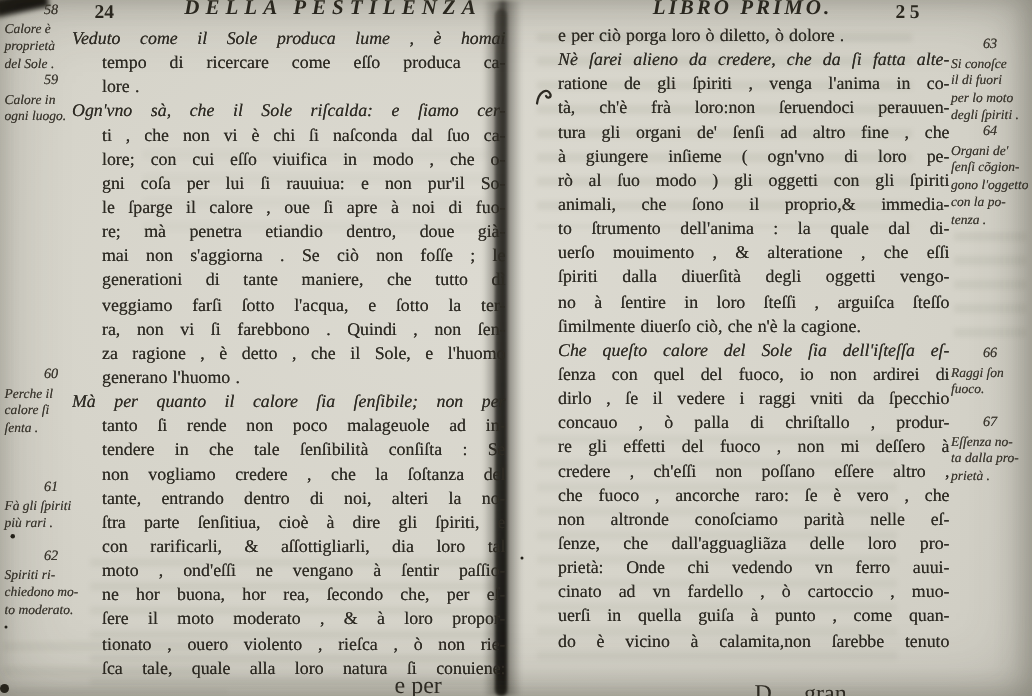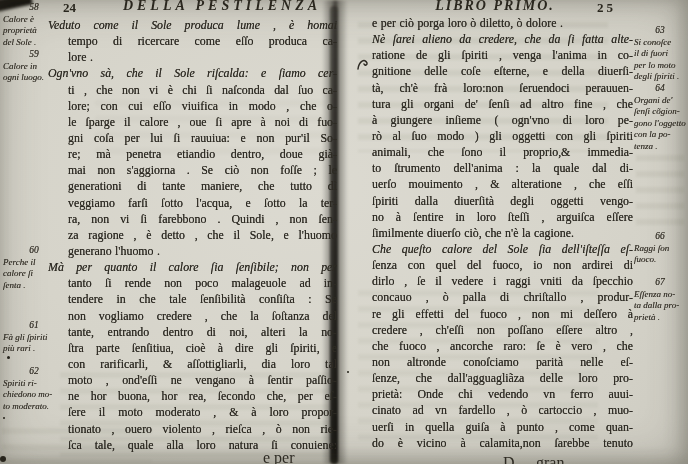--- a/index.html
+++ b/index.html
@@ -129,22 +129,22 @@
         <div class="nline">to moderato.</div>
       </div>
     </div>
   <div id="left-body" class="body-col">
       <div class="bl p">Veduto come il Sole produca lume , è homai</div>
       <div class="bl">tempo di ricercare come eſſo produca ca-</div>
       <div class="bl end">lore .</div>
       <div class="bl p">Ogn'vno sà, che il Sole riſcalda: e ſiamo cer-</div>
       <div class="bl">ti , che non vi è chi ſi naſconda dal ſuo ca-</div>
       <div class="bl">lore; con cui eſſo viuifica in modo , che o-</div>
+      <div class="bl">gni coſa per lui ſi rauuiua: e non pur'il So-</div>
       <div class="bl">le ſparge il calore , oue ſi apre à noi di fuo-</div>
-      <div class="bl">gni coſa per lui ſi rauuiua: e non pur'il So-</div>
       <div class="bl">re; mà penetra etiandio dentro, doue già-</div>
       <div class="bl">mai non s'aggiorna . Se ciò non foſſe ; le</div>
       <div class="bl">generationi di tante maniere, che tutto dì</div>
       <div class="bl">veggiamo farſi ſotto l'acqua, e ſotto la ter-</div>
       <div class="bl">ra, non vi ſi farebbono . Quindi , non ſen-</div>
       <div class="bl">za ragione , è detto , che il Sole, e l'huomo</div>
       <div class="bl end">generano l'huomo .</div>
       <div class="bl p">Mà per quanto il calore ſia ſenſibile; non per</div>
       <div class="bl">tanto ſi rende non poco malageuole ad in-</div>
       <div class="bl">tendere in che tale ſenſibilità conſiſta : Se</div>
@@ -187,30 +187,29 @@
         <div class="num">67</div>
         <div class="nline">Eſſenza no-</div>
         <div class="nline">ta dalla pro-</div>
         <div class="nline">prietà .</div>
       </div>
     </div>
   <div id="right-body" class="body-col">
       <div class="bl end">e per ciò porga loro ò diletto, ò dolore .</div>
       <div class="bl p">Nè ſarei alieno da credere, che da ſi fatta alte-</div>
       <div class="bl">ratione de gli ſpiriti , venga l'anima in co-</div>
-      <div class="bl">gnitione delle coſe eſterne, e della diuerſi-</div>
       <div class="bl">tà, ch'è frà loro:non ſeruendoci perauuen-</div>
       <div class="bl">tura gli organi de' ſenſi ad altro fine , che</div>
       <div class="bl">à giungere inſieme ( ogn'vno di loro pe-</div>
       <div class="bl">rò al ſuo modo ) gli oggetti con gli ſpiriti</div>
       <div class="bl">animali, che ſono il proprio,&amp; immedia-</div>
       <div class="bl">to ſtrumento dell'anima : la quale dal di-</div>
       <div class="bl">uerſo mouimento , &amp; alteratione , che eſſi</div>
       <div class="bl">ſpiriti dalla diuerſità degli oggetti vengo-</div>
-      <div class="bl">no à ſentire in loro ſteſſi , arguiſca eſſere</div>
+      <div class="bl">no à ſentire in loro ſteſſi , arguiſca ſteſſo</div>
       <div class="bl end">ſimilmente diuerſo ciò, che n'è la cagione.</div>
       <div class="bl p">Che queſto calore del Sole ſia dell'iſteſſa eſ-</div>
       <div class="bl">ſenza con quel del fuoco, io non ardirei di</div>
       <div class="bl">dirlo , ſe il vedere i raggi vniti da ſpecchio</div>
       <div class="bl">concauo , ò palla di chriſtallo , produr-</div>
       <div class="bl">re gli effetti del fuoco , non mi deſſero à</div>
       <div class="bl">credere , ch'eſſi non poſſano eſſere altro ,</div>
       <div class="bl">che fuoco , ancorche raro: ſe è vero , che</div>
       <div class="bl">non altronde conoſciamo parità nelle eſ-</div>
       <div class="bl">ſenze, che dall'agguagliãza delle loro pro-</div>

